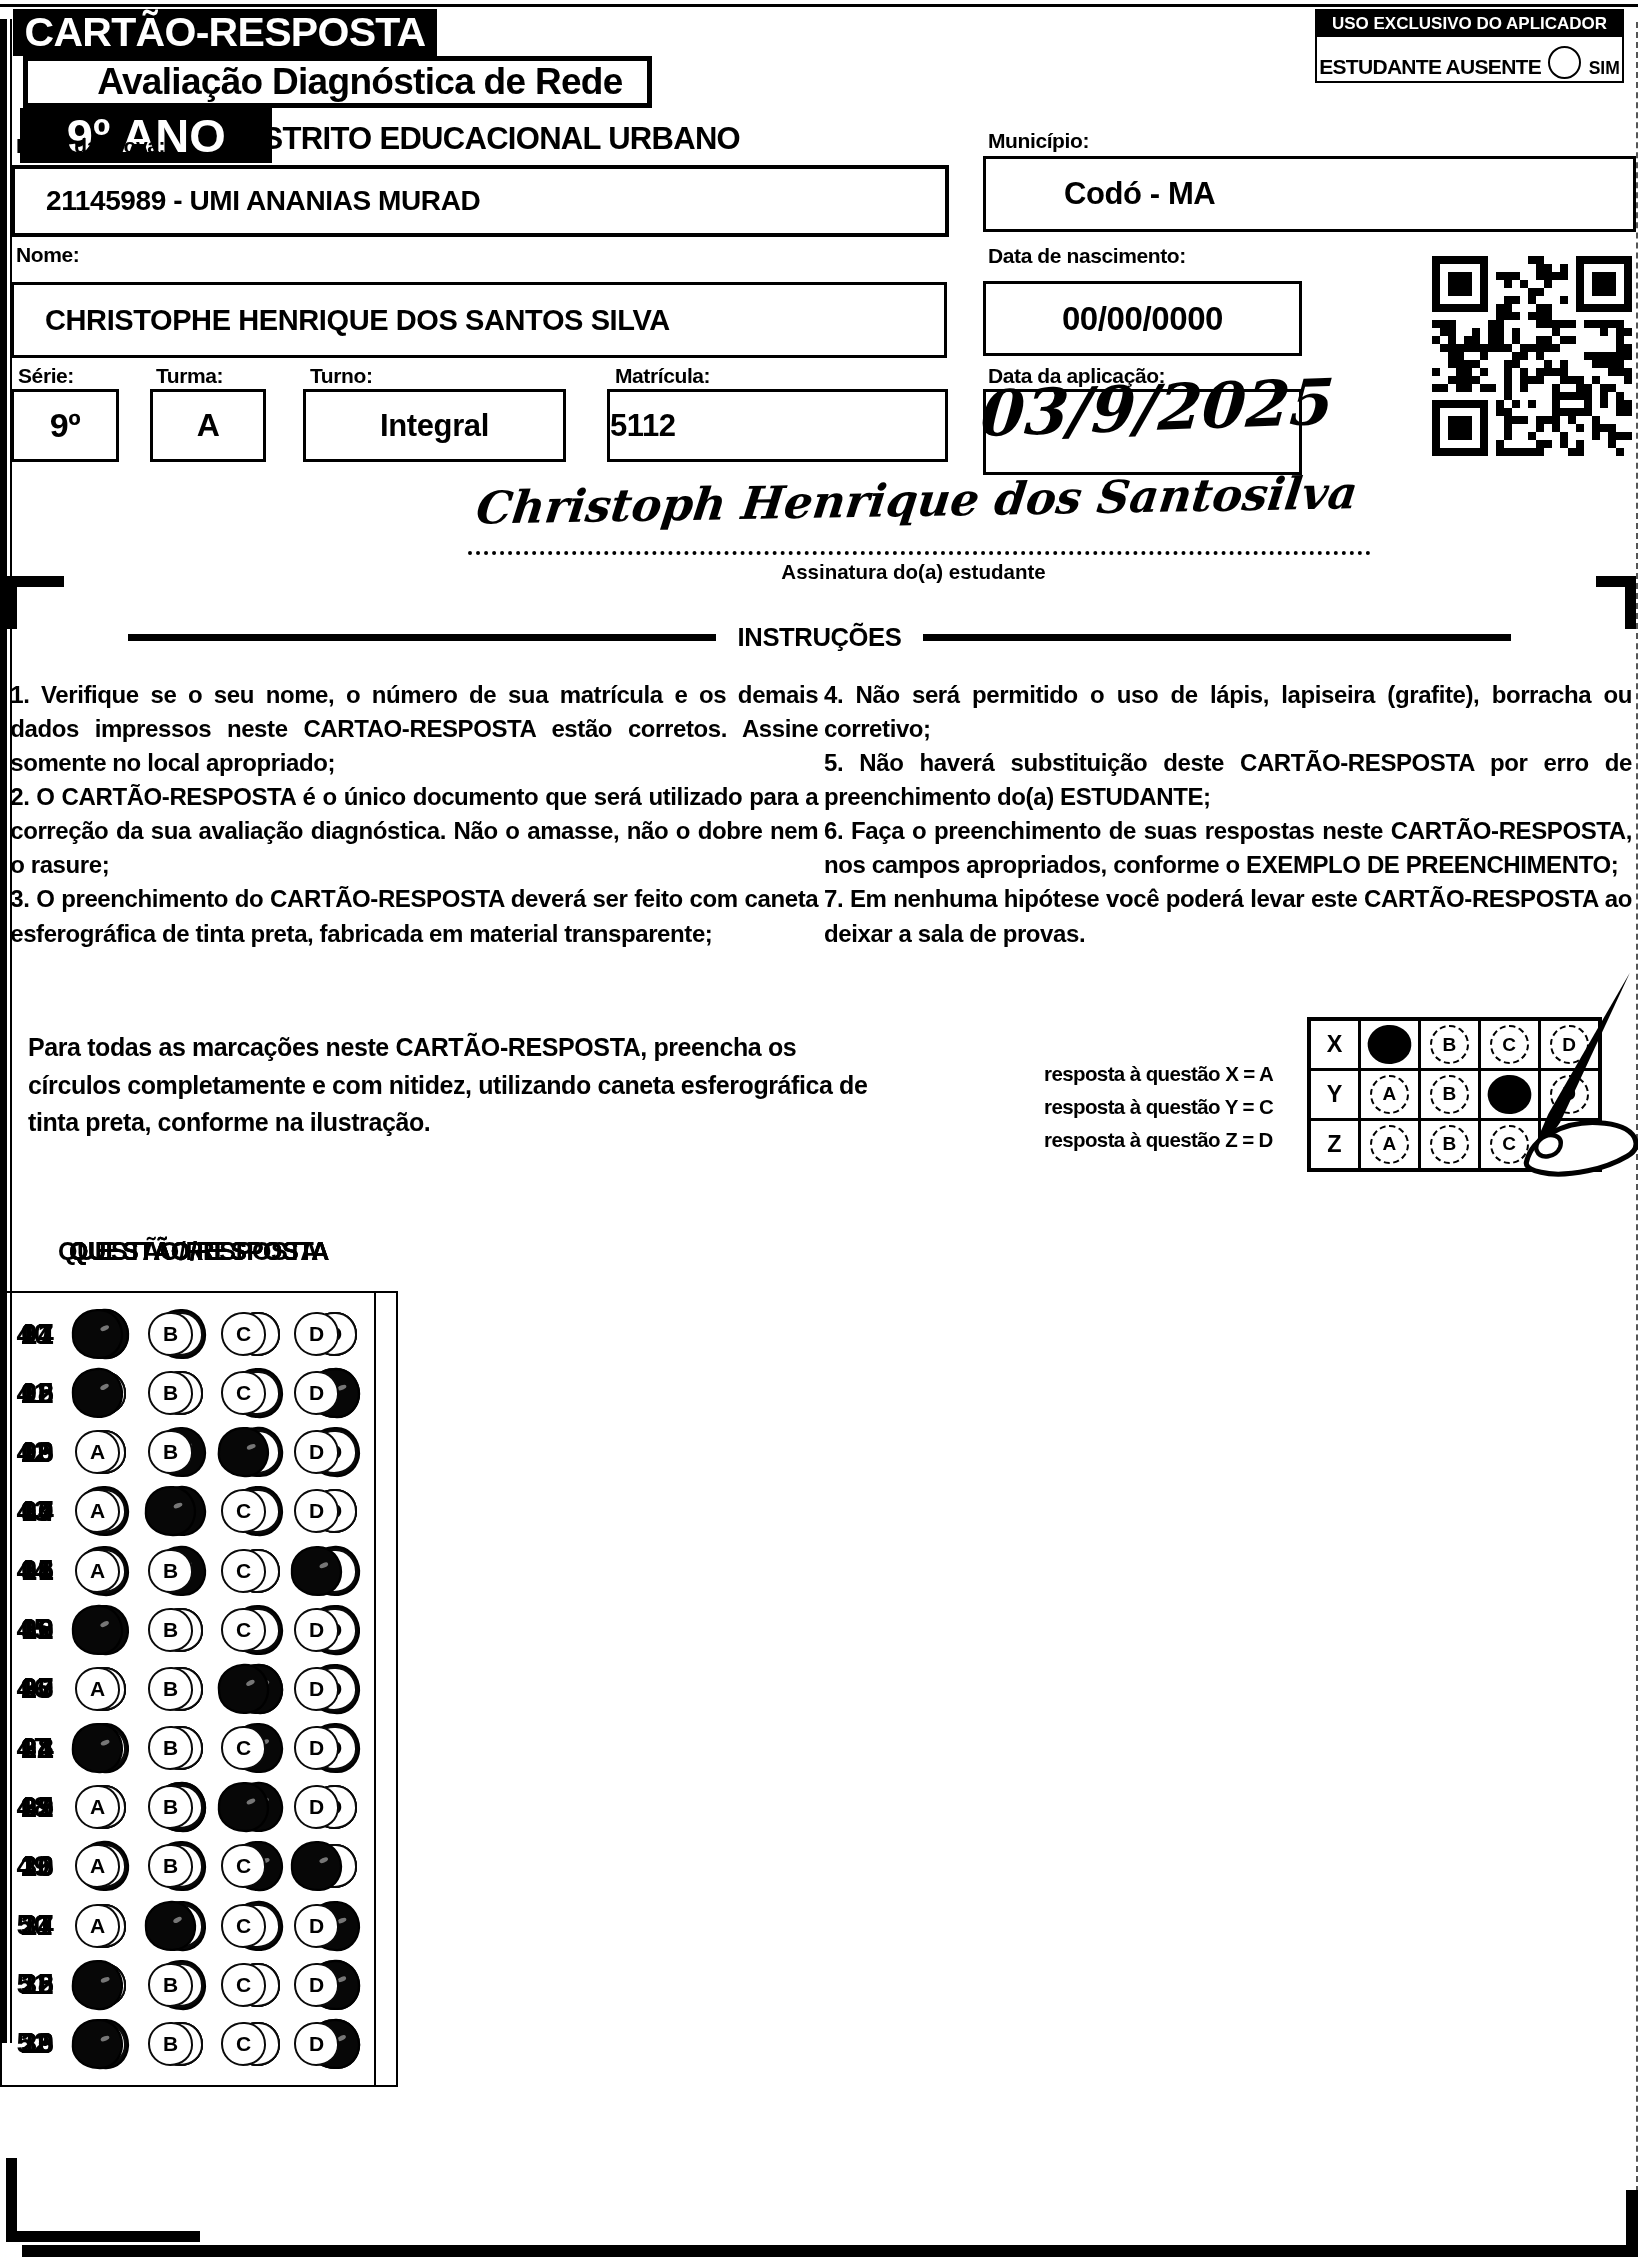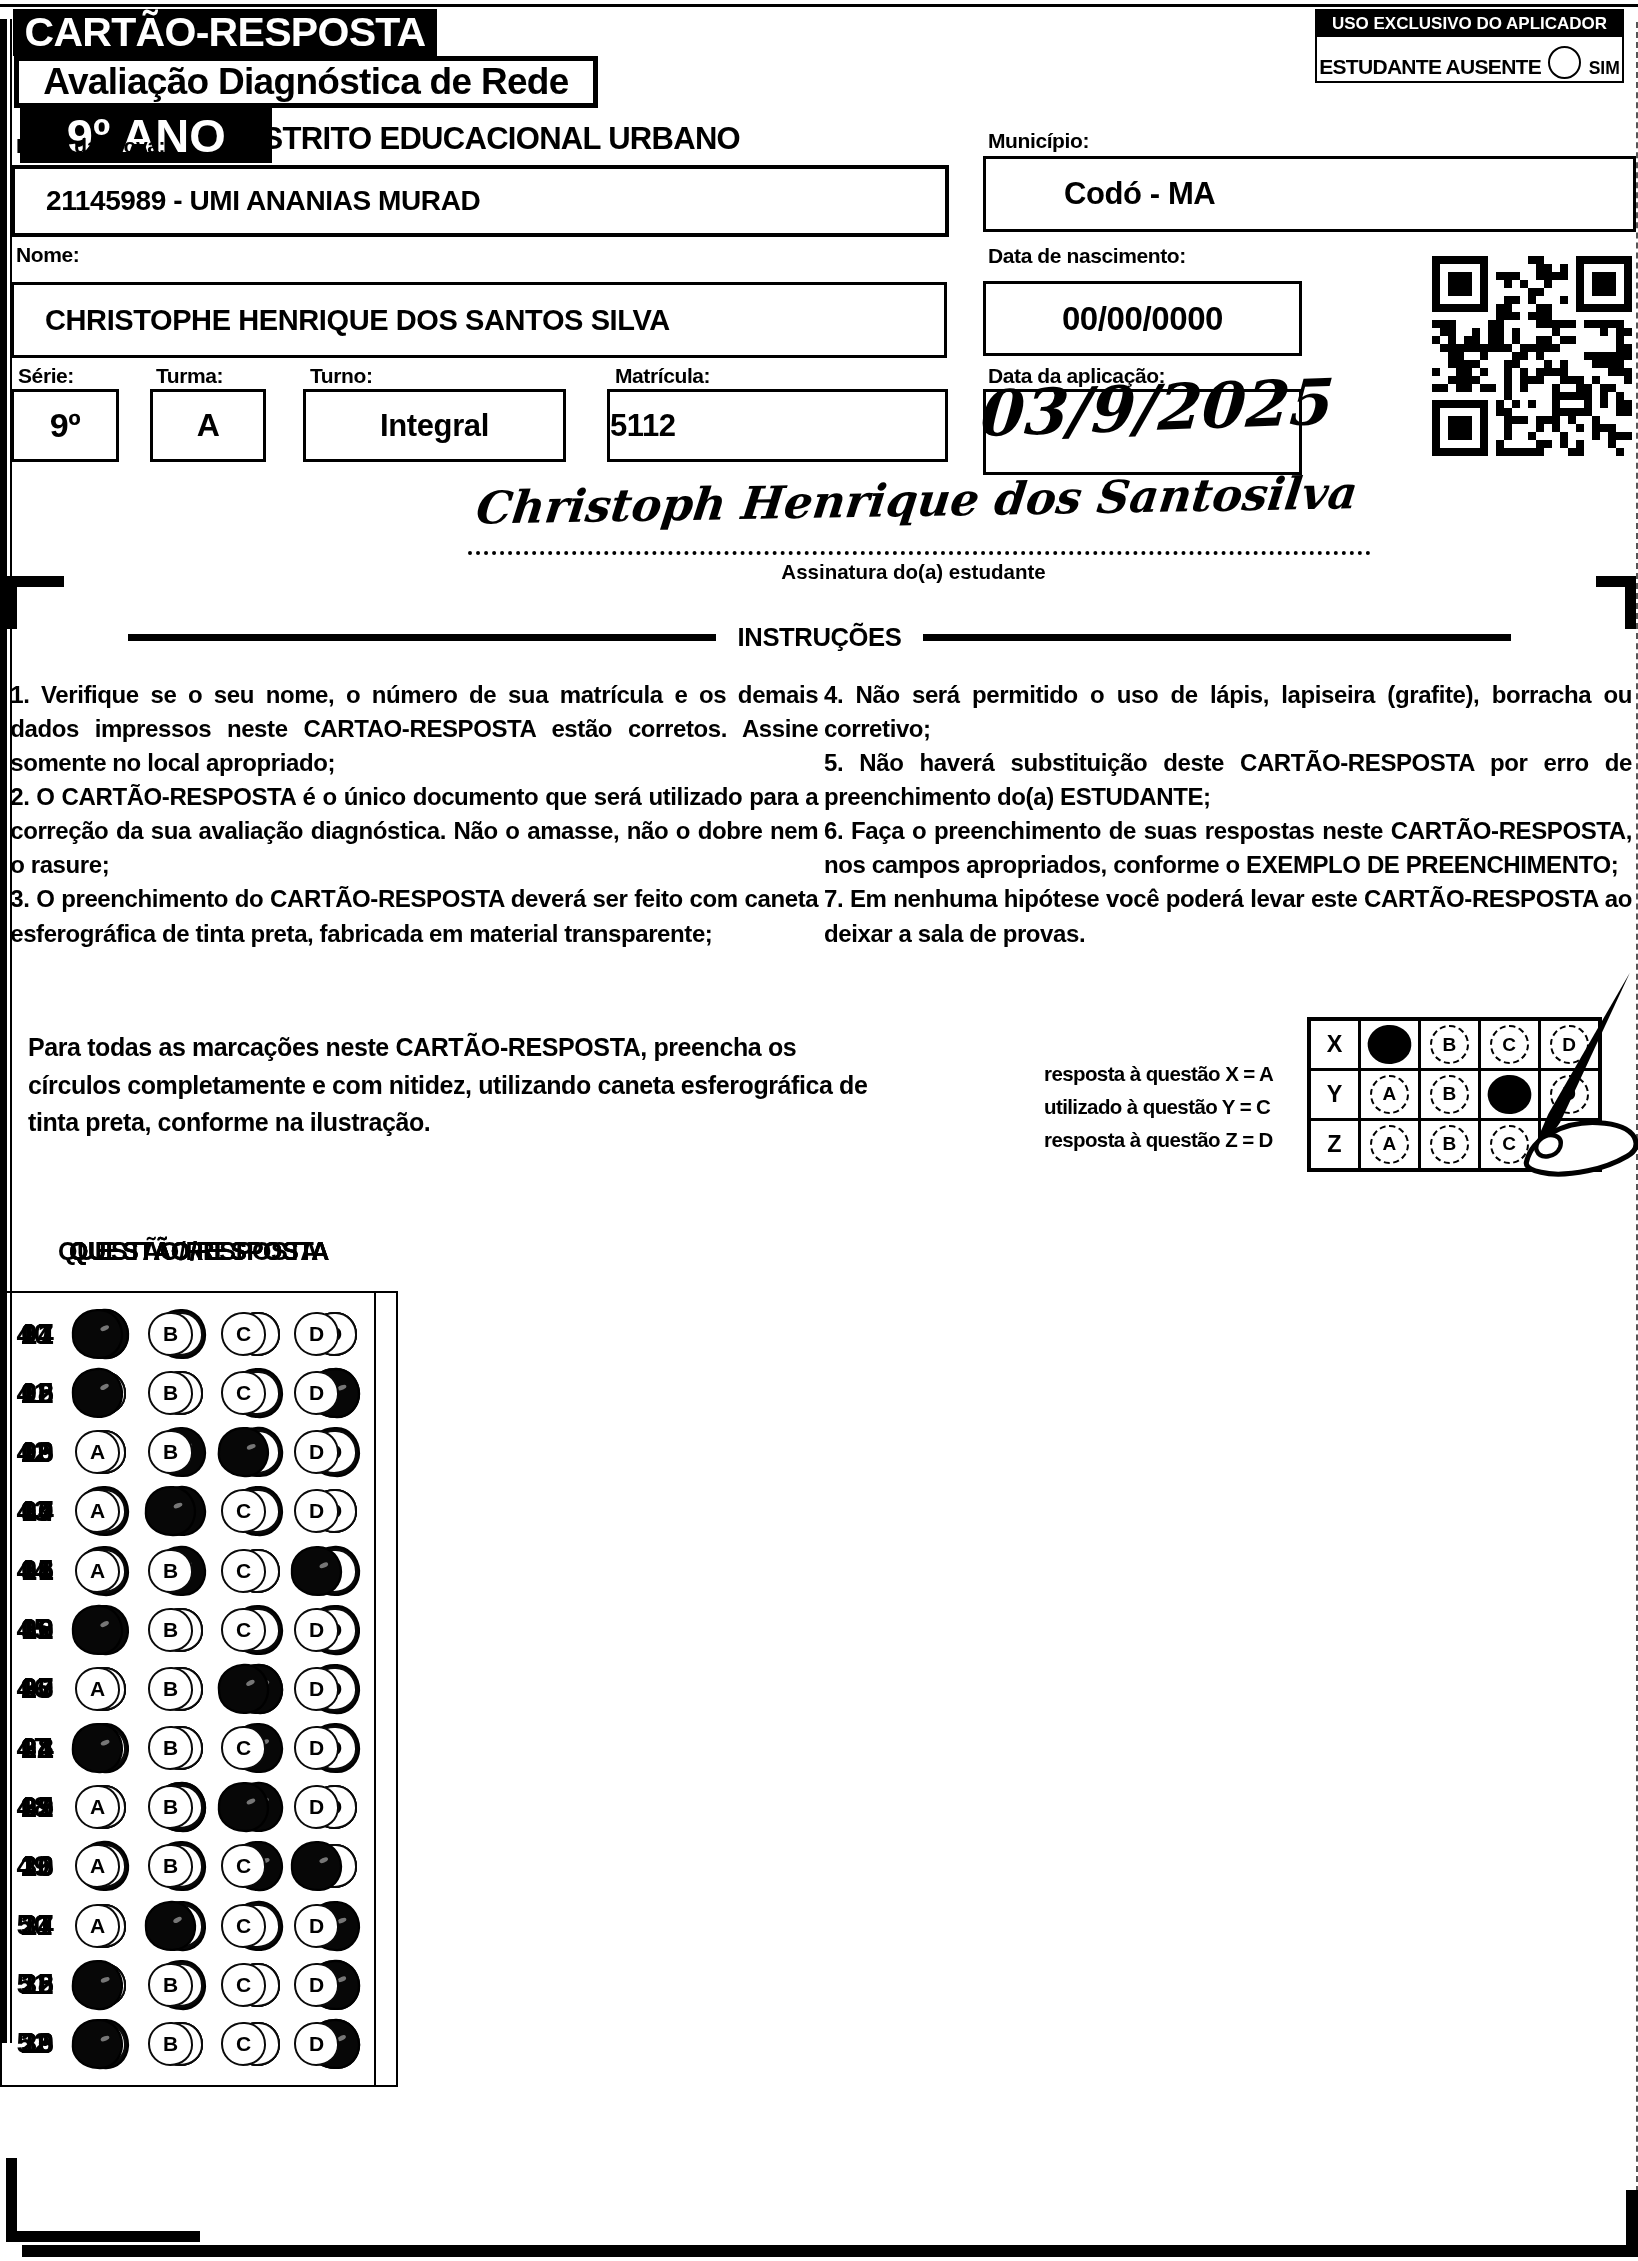--- a/index.html
+++ b/index.html
@@ -13,22 +13,22 @@
   .bottom-bar{position:absolute;left:22px;right:0;bottom:4.4px;height:11.7px;background:#000;}
   .mark-instr-l{position:absolute;top:576px;left:5.8px;width:47px;height:42px;border-left:11px solid #000;border-top:11px solid #000;}
   .mark-instr-r{position:absolute;top:576px;right:2.9px;width:29px;height:42px;border-right:11px solid #000;border-top:11px solid #000;}
   .mark-bot-l{position:absolute;left:5.8px;bottom:19px;width:183px;height:73px;border-left:11.7px solid #000;border-bottom:11.7px solid #000;}
   .mark-bot-r{position:absolute;right:0;bottom:10.2px;width:13px;height:61px;background:#000;}
 
   
   .header{position:absolute;top:8.8px;left:13px;right:15px;height:93px;display:flex;align-items:stretch;flex-direction:column;}
   .title-box{width:424px;background:#000;color:#fff;display:flex;align-items:center;justify-content:center;
              font-size:41px;font-weight:700;letter-spacing:-0.7px;}
-  .subtitle-box{width:574px;margin-left:1px;border:5.1px solid #000;display:flex;align-items:center;justify-content:center;
-             font-size:37px;font-weight:700;letter-spacing:-0.7px;}
+  .subtitle-box{width:574px;margin-left:10px;border:5.1px solid #000;display:flex;align-items:center;justify-content:center;
+             font-size:37px;font-weight:700;letter-spacing:-0.7px;padding-left:45px;}
   .grade-box{width:252px;margin-left:7.3px;background:#000;color:#fff;display:flex;align-items:center;justify-content:center;
              font-size:47px;font-weight:700;}
   .uso-box{position:absolute;right:0;top:0;width:305px;height:70px;border:2.9px solid #000;background:#fff;}
   .uso-title{background:#000;color:#fff;text-align:center;font-size:17px;font-weight:700;padding:2.9px 0 3.7px;}
   .uso-body{display:flex;align-items:flex-end;justify-content:center;gap:7.3px;height:42px;}
   .uso-absent{font-size:21px;font-weight:700;letter-spacing:-0.7px;}
   .uso-circle{width:29px;height:29px;border:2.9px solid #000;border-radius:50%;}
   .uso-sim{font-size:17.5px;font-weight:700;}
 
   
@@ -508,21 +508,21 @@
   <div class="instr-col" id="instr-right">
       <p class="instr-item">4. Não será permitido o uso de lápis, lapiseira (grafite), borracha ou corretivo;</p>
       <p class="instr-item">5. Não haverá substituição deste CARTÃO-RESPOSTA por erro de preenchimento do(a) ESTUDANTE;</p>
       <p class="instr-item">6. Faça o preenchimento de suas respostas neste CARTÃO-RESPOSTA, nos campos apropriados, conforme o EXEMPLO DE PREENCHIMENTO;</p>
       <p class="instr-item">7. Em nenhuma hipótese você poderá levar este CARTÃO-RESPOSTA ao deixar a sala de provas.</p>
     </div>
 
   <div id="example-text">Para todas as marcações neste CARTÃO-RESPOSTA, preencha os círculos completamente e com nitidez, utilizando caneta esferográfica de tinta preta, conforme na ilustração.</div>
   <div id="example-legend">
       <p class="legend-line">resposta à questão X = A</p>
-      <p class="legend-line">utilizado à questão Y = C</p>
+      <p class="legend-line">resposta à questão Y = C</p>
       <p class="legend-line">resposta à questão Z = D</p>
     </div>
   <div id="example-grid">
       <div class="ex-cell ex-label">X</div>
       <div class="ex-cell">
         <div class="ex-bubble ex-filled">A</div>
       </div>
       <div class="ex-cell">
         <div class="ex-bubble">B</div>
       </div>

